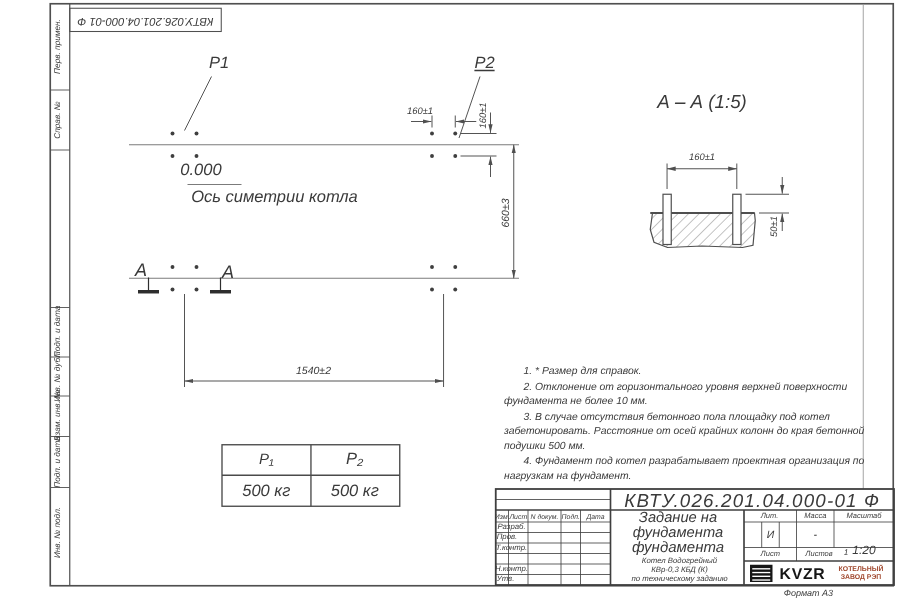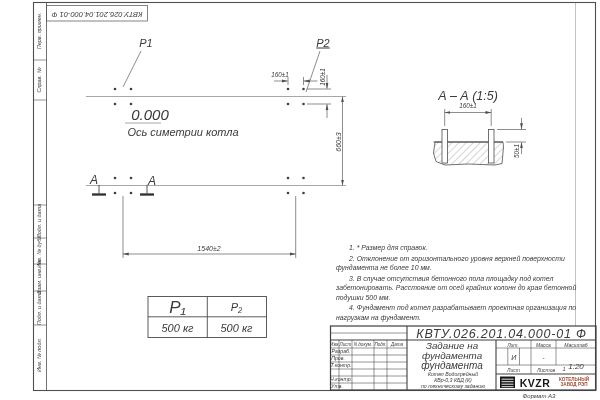--- a/index.html
+++ b/index.html
@@ -180,41 +180,41 @@
 <div class="c r90" style="left:40px;top:31px;font-size:5.5px;">Перв. примен.</div>
 <div class="c r90" style="left:40px;top:80px;font-size:5.5px;">Справ. №</div>
 <div class="c r90" style="left:40px;top:221px;font-size:5.5px;">Подп. и дата</div>
 <div class="c r90" style="left:40px;top:251px;font-size:5.5px;">Инв. № дубл.</div>
 <div class="c r90" style="left:40px;top:277px;font-size:5.5px;">Взам. инв. №</div>
 <div class="c r90" style="left:40px;top:308px;font-size:5.5px;">Подп. и дата</div>
 <div class="c r90" style="left:40px;top:355px;font-size:5.5px;">Инв. № подл.</div>
 
 <div class="c" style="left:146px;top:43px;font-size:11px;">P1</div>
 <div class="c" style="left:323px;top:43px;font-size:11px;text-decoration:underline;">P2</div>
-<div class="c" style="left:150px;top:114px;font-size:15px;">0.000</div>
+<div class="c" style="left:134px;top:114px;font-size:11px;">0.000</div>
 <div class="c" style="left:183px;top:132px;font-size:11px;">Ось симетрии котла</div>
 <div class="c" style="left:94px;top:180px;font-size:12px;">А</div>
 <div class="c" style="left:152px;top:181px;font-size:12px;">А</div>
 <div class="c" style="left:209px;top:248px;font-size:7px;">1540±2</div>
 <div class="c r90" style="left:338px;top:142px;font-size:7px;">660±3</div>
 <div class="c" style="left:280px;top:74.5px;font-size:6.3px;">160±1</div>
 <div class="c r90" style="left:323px;top:77px;font-size:6.3px;">160±1</div>
 
-<div class="c" style="left:468px;top:96px;font-size:12.5px;">А – А (1:5)</div>
+<div class="c" style="left:468px;top:68px;font-size:12.5px;">А – А (1:5)</div>
 <div class="c" style="left:468px;top:106px;font-size:6.3px;">160±1</div>
 <div class="c r90" style="left:516.5px;top:151px;font-size:6.3px;">50±1</div>
 
 <div class="notes">
   <p>1. * Размер для справок.</p>
   <p>2. Отклонение от горизонтального уровня верхней поверхности фундамента не более 10 мм.</p>
   <p>3. В случае отсутствия бетонного пола площадку под котел забетонировать. Расстояние от осей крайних колонн до края бетонной подушки 500 мм.</p>
   <p>4. Фундамент под котел разрабатывает проектная организация по нагрузкам на фундамент.</p>
 </div>
 
-<div class="c" style="left:177.5px;top:307px;font-size:17px;">Р₁</div>
+<div class="c" style="left:177.5px;top:307px;font-size:10px;">Р₁</div>
 <div class="c" style="left:236.5px;top:307px;font-size:11px;">Р₂</div>
 <div class="c" style="left:177.5px;top:327.5px;font-size:11px;">500 кг</div>
 <div class="c" style="left:236.5px;top:327.5px;font-size:11px;">500 кг</div>
 
 <div class="c desig" style="left:501.5px;top:333.5px;font-size:12.5px;">КВТУ.026.201.04.000-01 Ф</div>
 
 <div class="c" style="left:334.8px;top:344.5px;font-size:4.6px;">Изм.</div>
 <div class="c" style="left:345.5px;top:344.5px;font-size:4.6px;">Лист</div>
 <div class="c" style="left:363px;top:344.5px;font-size:4.6px;">N докум.</div>
 <div class="c" style="left:380.5px;top:344.5px;font-size:4.6px;">Подп.</div>

